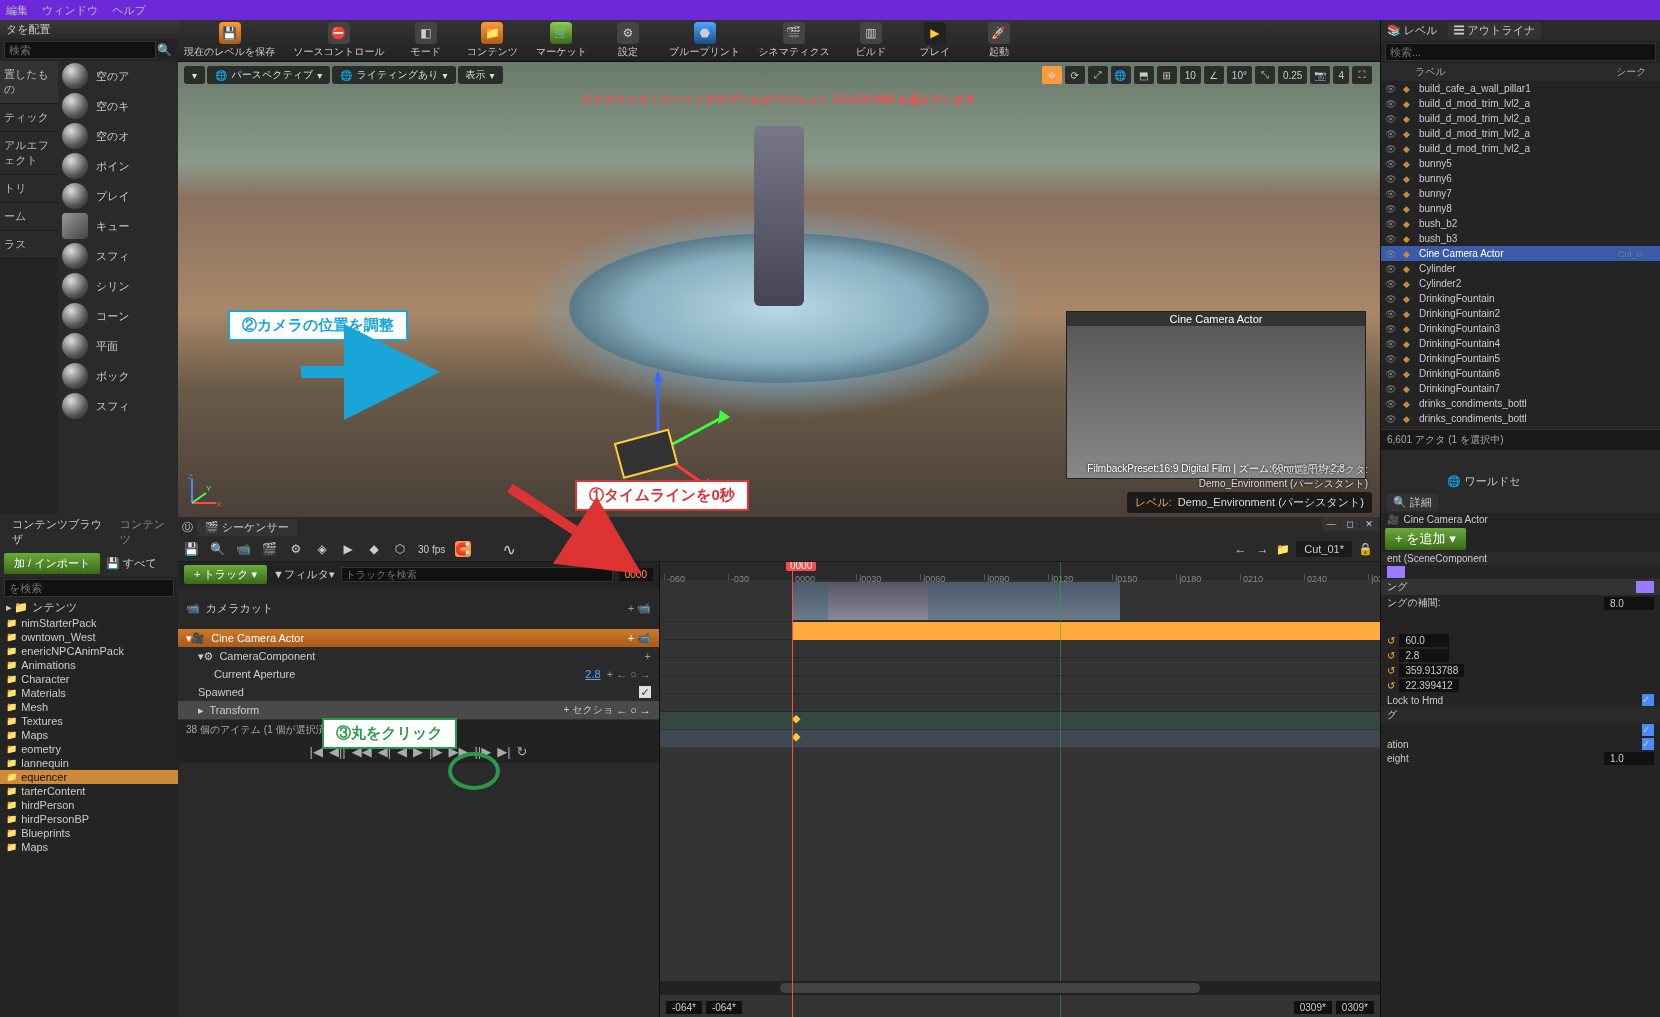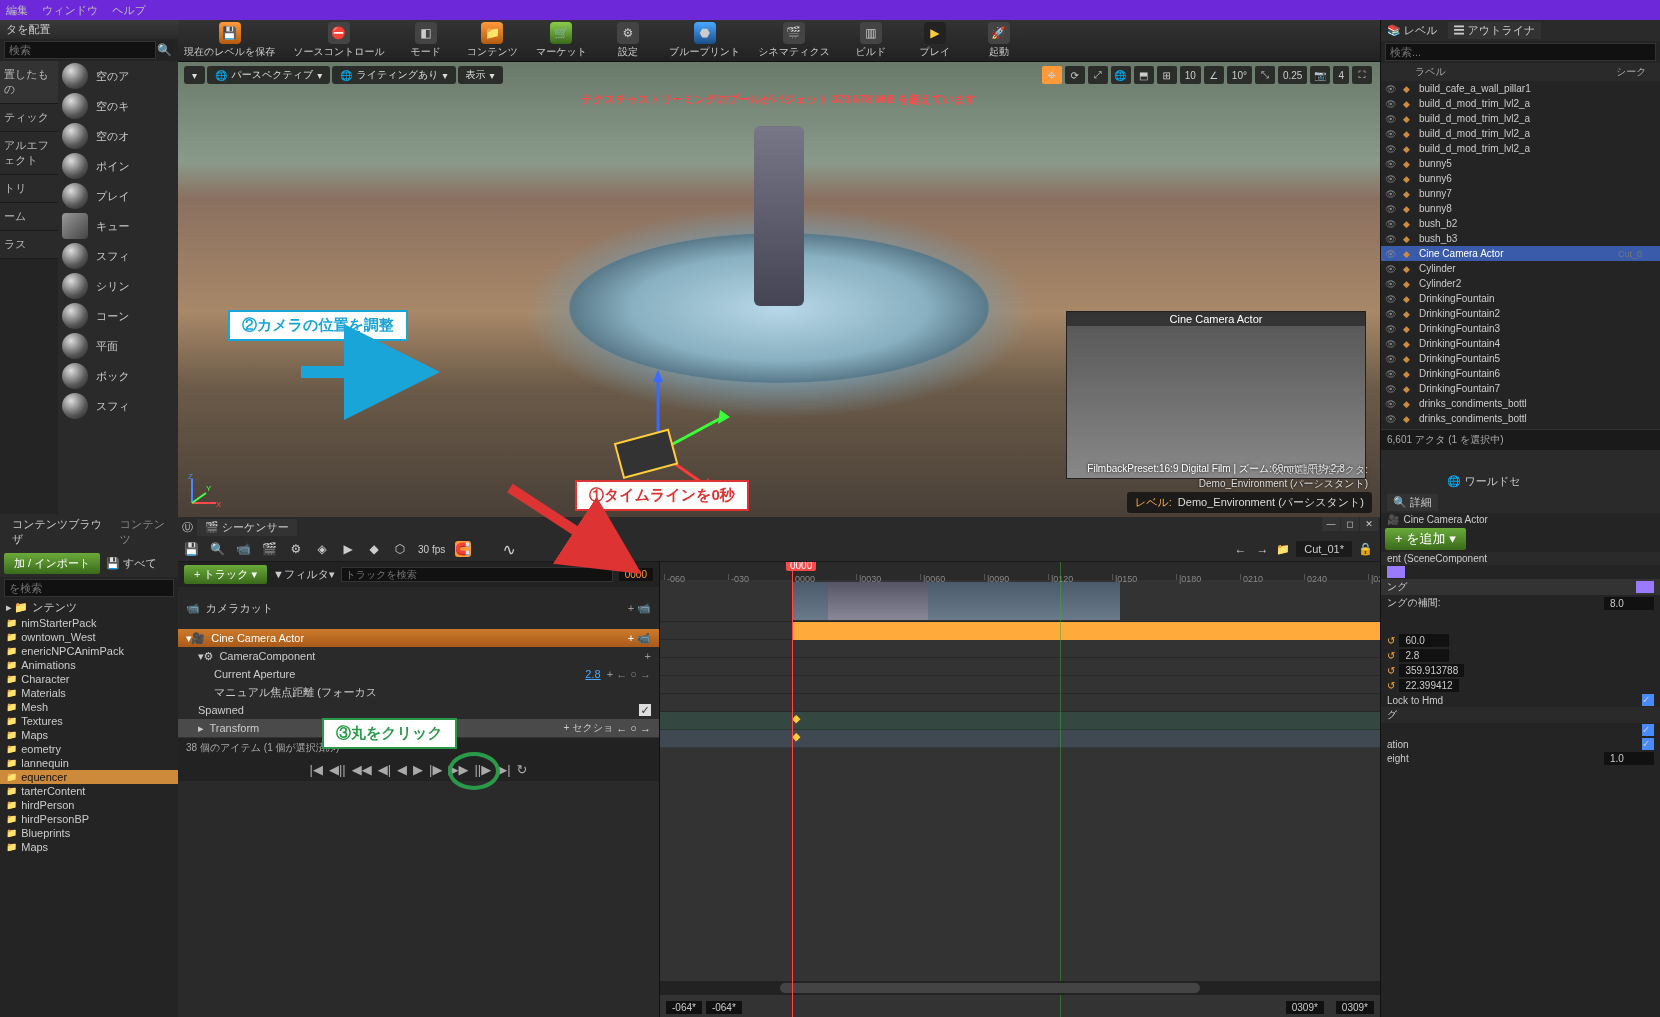--- a/index.html
+++ b/index.html
@@ -437,25 +437,20 @@
           <div class="track-row">
             <div class="lbl" style="padding-left:12px;">▾⚙ <span>CameraComponent</span></div>
               <span class="plus">+</span>
           </div>
           <div class="track-row">
             <div class="lbl" style="padding-left:28px;">
                 <span>Current Aperture</span>
               </div>
             <span style="color:#4aa8ff;text-decoration:underline;">2.8</span>
             &nbsp;&nbsp;<span class="plus">+</span>&nbsp;<span style="color:#888;">← ○ →</span>
-          </div>
-          <div class="track-row">
-            <div class="lbl" style="padding-left:28px;">
-                <span>マニュアル焦点距離 (フォーカス</span>
-              </div>
           </div>
           <div class="track-row">
             <div class="lbl" style="padding-left:12px;">
                 <span>Spawned</span>
               </div>
             <span style="background:#ddd;width:12px;height:12px;display:inline-flex;align-items:center;justify-content:center;color:#333;">✓</span>
           </div>
           <div class="track-row sel">
             <div class="lbl" style="padding-left:12px;">▸ <span>Transform</span></div>
             <span style="font-size:10px;color:#ccc;">+ セクショ</span>&nbsp;
@@ -512,21 +507,21 @@
               <span style="position:absolute;left:132px;color:#ffcc3a;">◆</span>
             </div>
           <div class="green-line"></div>
           <div style="position:absolute;bottom:22px;left:0;right:0;height:14px;background:#222;">
             <div style="position:absolute;left:120px;width:420px;top:2px;height:10px;background:#444;border-radius:5px;"></div>
           </div>
           <div style="position:absolute;bottom:3px;left:6px;display:flex;gap:4px;text-align:right;">
             <span class="frame-box">-064*</span>
             <span class="frame-box">-064*</span>
           </div>
-          <div style="position:absolute;bottom:3px;right:6px;display:flex;gap:12px;align-items:center;">
+          <div style="position:absolute;bottom:3px;right:6px;display:flex;gap:4px;align-items:center;">
             <span class="frame-box">0309*</span>
             <span class="frame-box">0309*</span>
           </div>
         </div>
       </div>
     </div>
   </div>
 
   <div class="col-right">
     <div class="panel-title" style="display:flex;gap:10px;">

